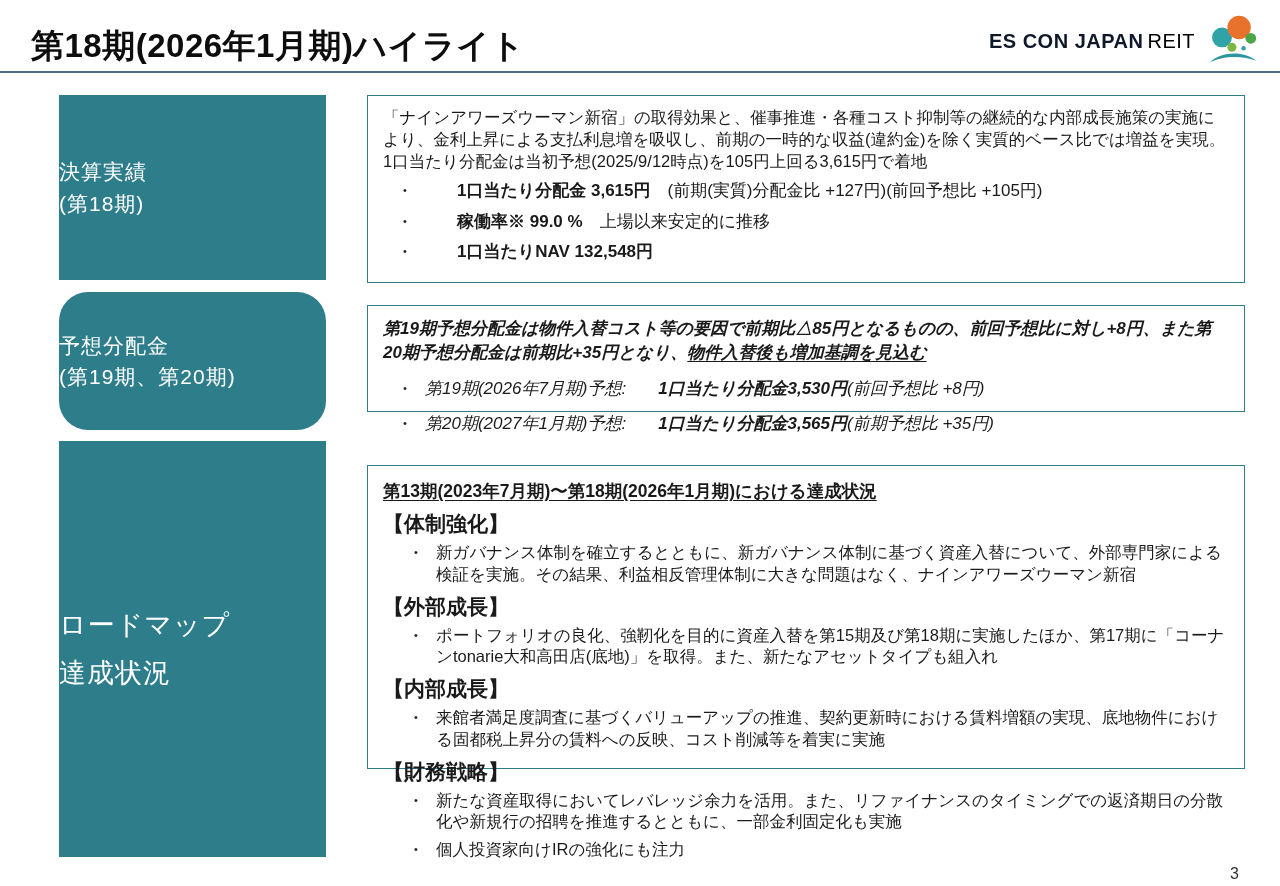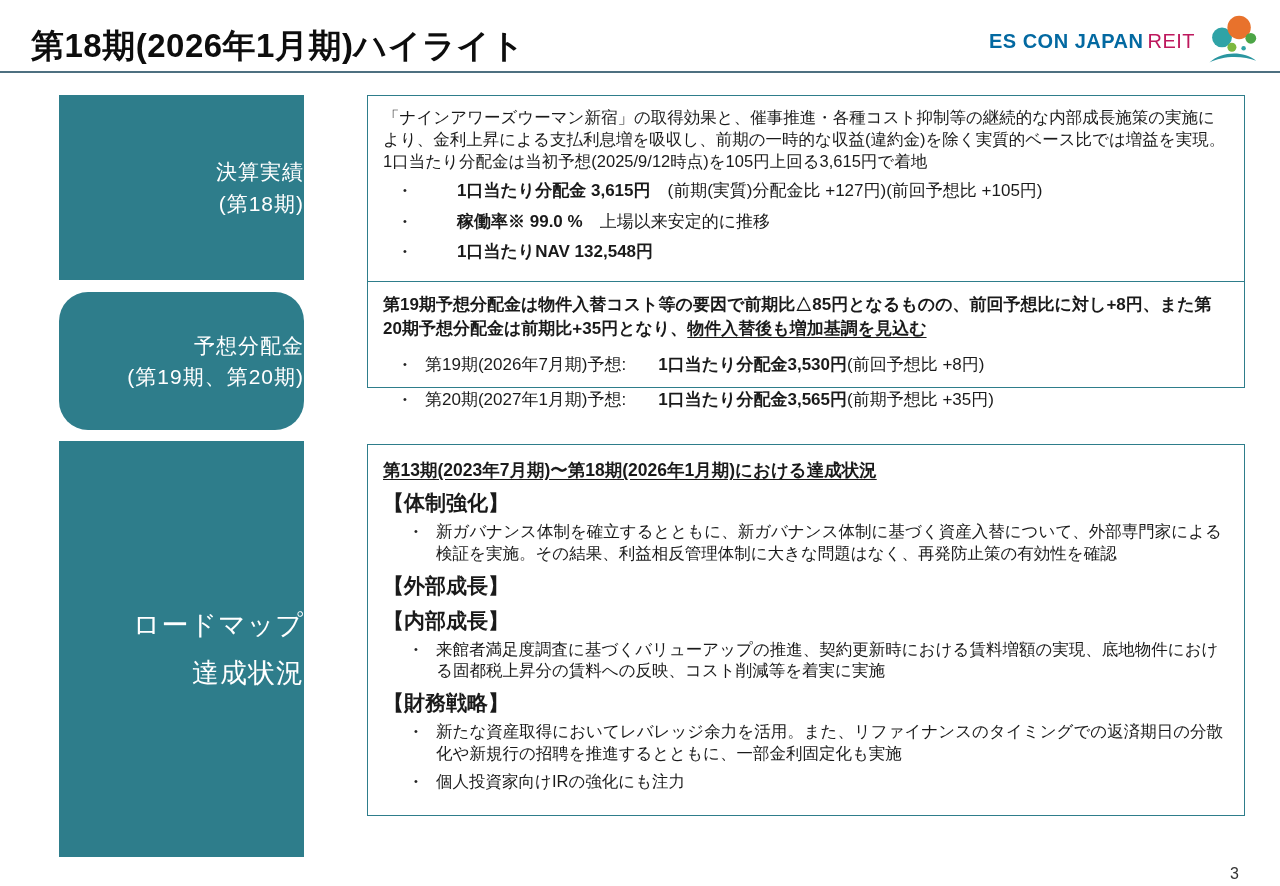--- a/index.html
+++ b/index.html
@@ -19,43 +19,43 @@
   }
   .header-rule {
     position:absolute; left:0; top:71px; width:1280px; height:2px;
     background:#4d7080;
   }
   .logo {
     position:absolute; top:14px; right:22px; height:54px;
     display:flex; align-items:center; gap:9px;
   }
   .logo-text { font-size:20px; letter-spacing:.5px; white-space:nowrap; }
-  .logo-main { font-weight:700; color:#0369a1; }
-  .logo-sub  { font-weight:400; color:#be185d; margin-left:4px; }
+  .logo-main { font-weight:700; color:#0f172a; }
+  .logo-sub  { font-weight:400; color:#000000; margin-left:4px; }
   
   .label-box {
-    position:absolute; left:59px; width:245px;
+    position:absolute; left:59px; width:267px;
     background:#2e7d8b; color:#ffffff;
-    display:flex; flex-direction:column; justify-content:center; align-items:flex-end;
+    display:flex; flex-direction:column; justify-content:center; align-items:flex-start;
     text-align:center;
   }
   .label-box .line { font-size:21px; line-height:1.5; letter-spacing:1px; }
   #label3 .line { font-size:27px; line-height:1.2; }
   #label3 { gap:16px; }
   .content-box {
     position:absolute; left:367px; width:878px;
     background:#ffffff; border:1.5px solid #2e7d8b;
     padding:9px 15px 0 15px;
   }
   #label1   { top:95px;  height:185px; }
   #content1 { top:95px;  height:188px; }
   #label2   { top:292px; height:138px;border-radius:29px; }
-  #content2 { top:281px; height:107px; }
+  #content2 { top:305px; height:107px;font-style:italic; }
   #label3   { top:441px; height:416px; }
-  #content3 { top:444px; height:372px; }
+  #content3 { top:465px; height:304px; }
   
   .lead { font-size:16.5px; line-height:1.34; color:#1a1a1a; margin:1px 0 7px 0; }
   .lead2 { font-size:17px; font-weight:700; line-height:1.4; margin:2px 0 10px 0; }
   .u { text-decoration:underline; text-underline-offset:3px; }
   .bullet { position:relative; font-size:16.5px; line-height:1.32; }
   .bullet .bm { position:absolute; font-size:11px; top:3px; color:#222; }
   .b-strong { font-weight:700;margin-left:32px; }
   
   #content1 .bullet { padding-left:42px; margin:8px 0; font-size:17px; }
   #content1 .bullet .bm { left:20px; }
@@ -131,26 +131,26 @@
 <div id="label3" class="label-box">
   <div class="line">ロードマップ</div>
   <div class="line">達成状況</div>
 </div>
 
 <div id="content3" class="content-box">
   <p class="roadmap-heading">第13期(2023年7月期)〜第18期(2026年1月期)における達成状況</p>
 
   <p class="cat-heading">【体制強化】</p>
   <div class="bullet">
-    <span class="bm">•</span><span>新ガバナンス体制を確立するとともに、新ガバナンス体制に基づく資産入替について、外部専門家による検証を実施。その結果、利益相反管理体制に大きな問題はなく、再発防止策の有効性を確認</span>
+    <span class="bm">•</span><span>新ガバナンス体制を確立するとともに、新ガバナンス体制に基づく資産入替について、外部専門家による検証を実施。その結果、利益相反管理体制に大きな問題はなく、ナインアワーズウーマン新宿</span>
   </div>
 
   <p class="cat-heading">【外部成長】</p>
   <div class="bullet">
-    <span class="bm">•</span>
+    <span class="bm">•</span><span>ポートフォリオの良化、強靭化を目的に資産入替を第15期及び第18期に実施したほか、第17期に「コーナンtonarie大和高田店(底地)」を取得。また、新たなアセットタイプも組入れ</span>
   </div>
 
   <p class="cat-heading">【内部成長】</p>
   <div class="bullet">
     <span class="bm">•</span><span>来館者満足度調査に基づくバリューアップの推進、契約更新時における賃料増額の実現、底地物件における固都税上昇分の賃料への反映、コスト削減等を着実に実施</span>
   </div>
 
   <p class="cat-heading">【財務戦略】</p>
   <div class="bullet">
     <span class="bm">•</span><span>新たな資産取得においてレバレッジ余力を活用。また、リファイナンスのタイミングでの返済期日の分散化や新規行の招聘を推進するとともに、一部金利固定化も実施</span>

